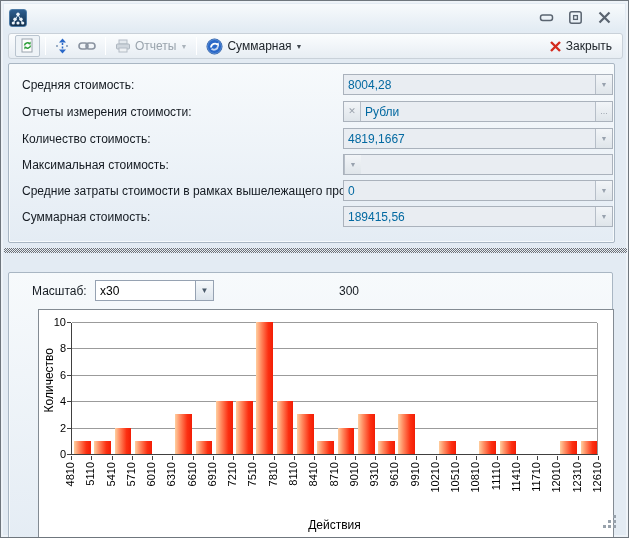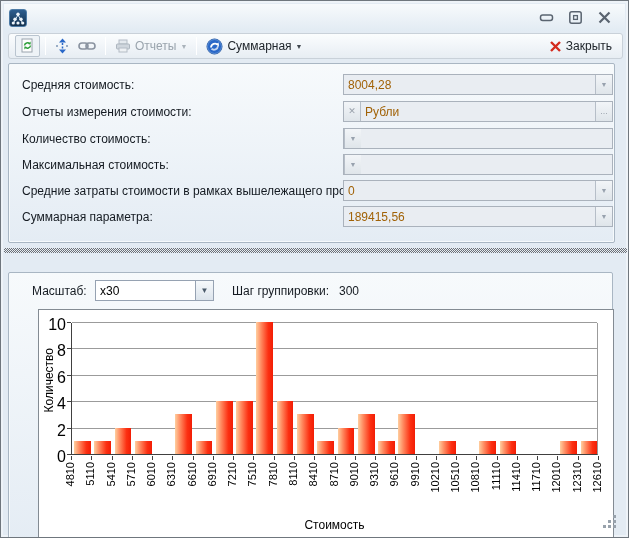--- a/index.html
+++ b/index.html
@@ -35,21 +35,21 @@
   
   .panel { position:absolute; left:7px; background:linear-gradient(#f7fafc,#e4ecf4);
            border:1px solid #a9b6c3; border-radius:2px; box-shadow: inset 0 0 0 1px #f6fafc; }
   .fields-panel { top:62px; width:607px; height:180px; }
   .bottom-panel { top:271px; width:605px; height:276px; }
 
   .field-row { position:absolute; left:0; width:100%; height:21px; }
   .flabel { position:absolute; left:13px; top:4px; color:#141a21; white-space:nowrap; }
   .fbox { position:absolute; left:334px; top:0; width:270px; height:21px;
           background:#e9edf2; border:1px solid #aab2bc; display:flex; align-items:center; }
-  .fvalue { flex:1; padding-left:4px; color:#a16207; overflow:hidden; white-space:nowrap; }
+  .fvalue { flex:1; padding-left:4px; color:#0369a1; overflow:hidden; white-space:nowrap; }
   .fbtn { width:17px; height:100%; border-left:1px solid #b6bec8;
           background:linear-gradient(#f2f5f8,#dfe5ea); display:flex; align-items:center; justify-content:center; }
   .fbtn.left { border-left:none; border-right:1px solid #b6bec8; }
   .fbtn .glyph { font-size:9px; color:#9aa2ac; line-height:9px; }
   .fbtn .arrow { font-size:7px; color:#98a2ae; line-height:7px; }
 
   
   .splitter { position:absolute; left:3px; top:247px; width:623px; height:5px;
               background-image:conic-gradient(#6a7078 25%, #e8edf2 0 50%, #6a7078 0 75%, #e8edf2 0);
               background-size:2px 2px; }
@@ -64,21 +64,21 @@
   .combo .cbtn .arrow { font-size:8px; color:#4a5a6a; line-height:8px; }
 
   
   #chart { position:absolute; left:29px; top:36px; width:576px; height:237px;
            background:#fff; border:1px solid #838b93; }
   #plot { position:absolute; left:32px; top:13px; width:527px; height:132px;
           border-left:1px solid #404040; border-bottom:1px solid #404040; border-right:1px solid #9b9b9b; }
   .gridline { position:absolute; left:0; right:0; height:1px; background:#9b9b9b; }
   .bar { position:absolute; bottom:0;
          background:linear-gradient(90deg,#ffcf9f 0%,#ff8a60 30%,#fc3012 72%,#f21d05 100%); }
-  .ylab { position:absolute; width:26px; text-align:right; font-size:16px; color:#000; }
+  .ylab { position:absolute; width:26px; text-align:right; font-size:11px; color:#000; }
   .ytickmark { position:absolute; width:4px; height:1px; background:#404040; }
   .xtickmark { position:absolute; width:1px; height:4px; background:#404040; }
   .xlab { position:absolute; writing-mode:vertical-rl; transform:rotate(180deg);
           font-size:11px; line-height:13px; color:#000; }
   #ytitle { position:absolute; left:3px; top:38px; writing-mode:vertical-rl; transform:rotate(180deg);
             font-size:12px; color:#000; }
   #xtitle { position:absolute; left:32px; top:208px; width:527px; text-align:center;
             font-size:12px; color:#000; }
 
   
@@ -205,20 +205,21 @@
         <span class="fvalue">Рубли</span>
         <span class="fbtn">
             <span class="glyph">...</span>
           </span>
       </span>
     </div>
 
     <div class="field-row" style="top:64px">
       <span class="flabel">Количество стоимость:</span>
       <span class="fbox">
+        <span class="fvalue">4819,1667</span>
         <span class="fbtn">
             <span class="arrow dd-arrow disabled">▼</span>
           </span>
       </span>
     </div>
 
     <div class="field-row" style="top:90px">
       <span class="flabel">Максимальная стоимость:</span>
       <span class="fbox">
         <span class="fbtn">
@@ -231,46 +232,45 @@
       <span class="flabel">Средние затраты стоимости в рамках вышележащего процесса:</span>
       <span class="fbox">
         <span class="fvalue">0</span>
         <span class="fbtn">
             <span class="arrow dd-arrow disabled">▼</span>
           </span>
       </span>
     </div>
 
     <div class="field-row" style="top:142px">
-      <span class="flabel">Суммарная параметра:</span>
+      <span class="flabel">Суммарная стоимость:</span>
       <span class="fbox">
         <span class="fvalue">189415,56</span>
         <span class="fbtn">
             <span class="arrow dd-arrow disabled">▼</span>
           </span>
       </span>
     </div>
   </div>
 
   <div class="splitter"></div>
 
   <div class="panel bottom-panel">
     <span class="slabel" style="left:23px; top:11px">Масштаб:</span>
     <span class="combo">
       <span class="cvalue">x30</span>
       <span class="cbtn">
           <span class="arrow">▼</span>
         </span>
     </span>
-    <span class="slabel" style="left:223px; top:11px">Шаг группировки:</span>
     <span class="slabel" style="left:330px; top:11px">300</span>
 
     <div id="chart">
       <span id="ytitle">Количество</span>
-      <span id="xtitle">Стоимость</span>
+      <span id="xtitle">Действия</span>
       <div id="plot">
           <div class="gridline" style="bottom: 25.4px;"></div>
           <div class="gridline" style="bottom: 51.8px;"></div>
           <div class="gridline" style="bottom: 78.2px;"></div>
           <div class="gridline" style="bottom: 104.6px;"></div>
           <div class="gridline" style="bottom: 131px;"></div>
           <div class="bar" style="left: 2px; width: 16.7692px; height: 13.2px;"></div>
           <div class="bar" style="left: 22.2692px; width: 16.7692px; height: 13.2px;"></div>
           <div class="bar" style="left: 42.5385px; width: 16.7692px; height: 26.4px;"></div>
           <div class="bar" style="left: 62.8077px; width: 16.7692px; height: 13.2px;"></div>

